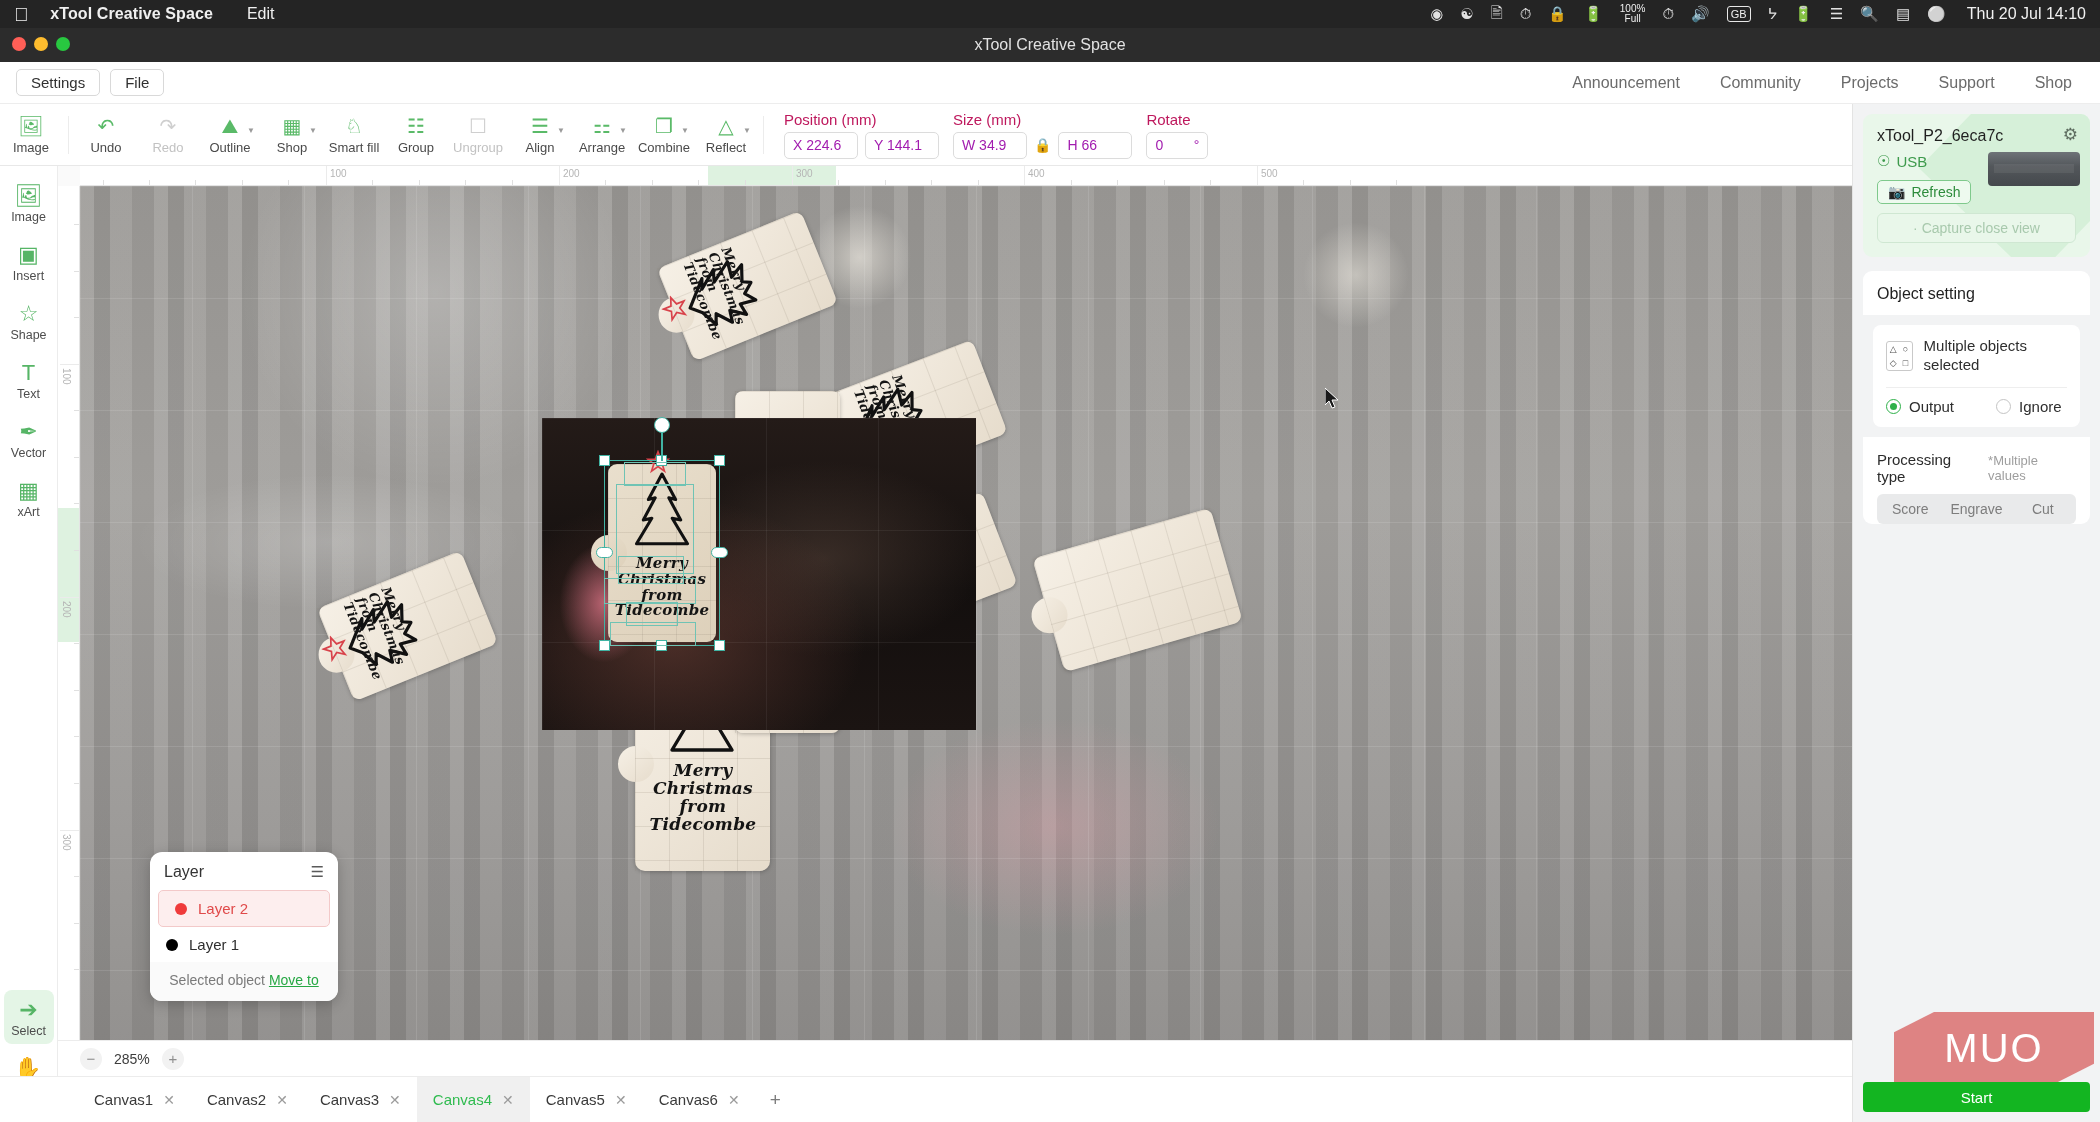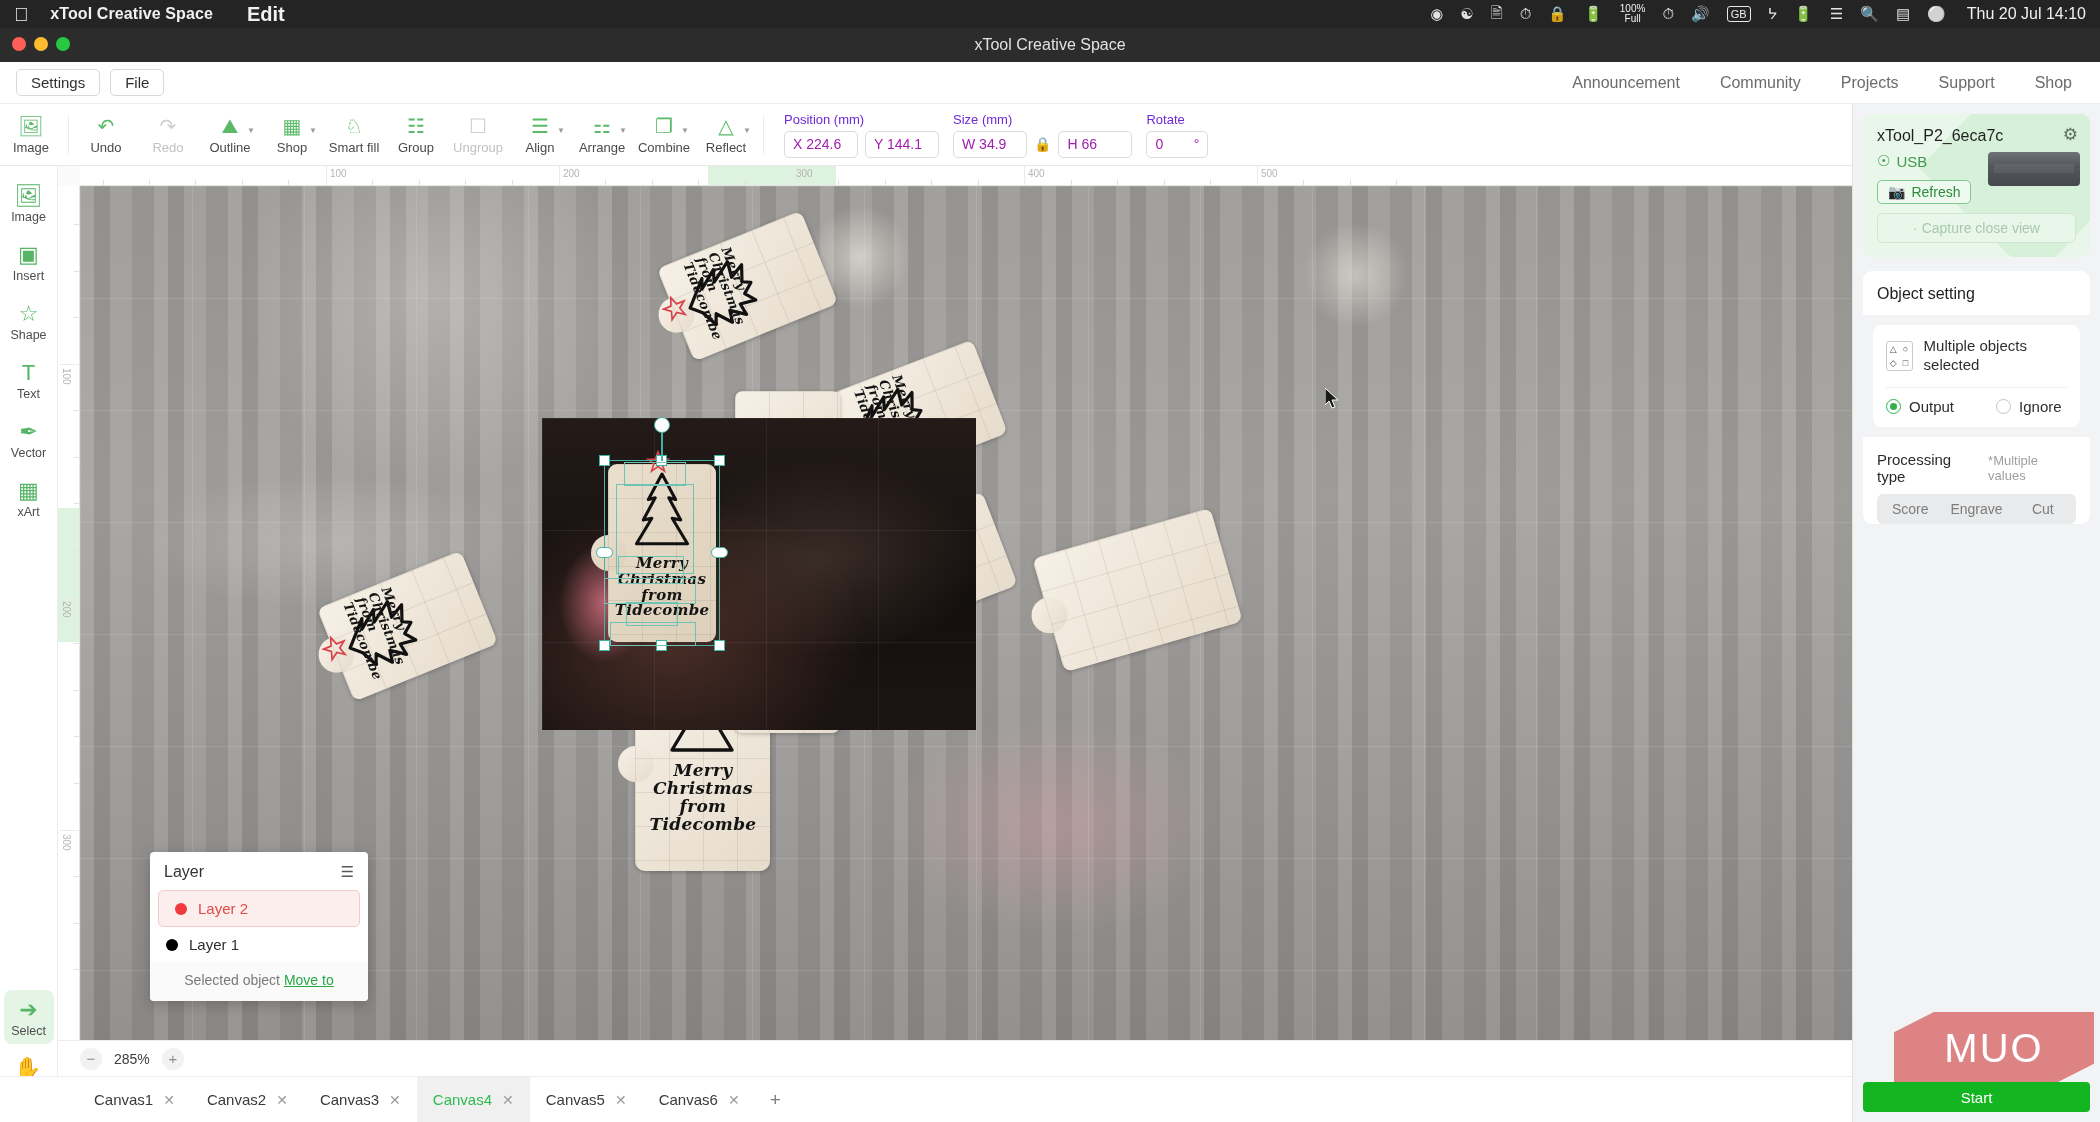--- a/index.html
+++ b/index.html
@@ -11,21 +11,21 @@
   }
 
   
   .macbar {
     position: absolute; top: 0; left: 0; width: 2100px; height: 28px;
     background: #242424; display: flex; align-items: center;
     padding: 0 14px; color: #f0f0f0; font-size: 16px;
   }
   .macbar .apple { font-size: 19px; margin-right: 22px; line-height: 1; }
   .macbar .app-name { font-weight: bold; font-size: 16px; margin-right: 34px; letter-spacing: .1px;}
-  .macbar .mitem { font-size: 20px; margin-right: 26px; font-weight: bold; }
+  .macbar .mitem { font-size: 16px; margin-right: 26px; }
   .macbar .right { margin-left: auto; display: flex; align-items: center; gap: 17px; }
   .macbar .right .ic { font-size: 15px; opacity: .93; display: flex; align-items: center;}
   .battfull { font-size: 10px; line-height: 10px; text-align: center; }
   .gbbox { border: 1.6px solid #e8e8e8; border-radius: 3px; font-size: 11px; padding: 0 3px; line-height: 14px;}
   .clock { font-size: 16px; margin-left: 4px; }
 
   
   .winbar {
     position: absolute; top: 28px; left: 0; width: 2100px; height: 34px;
     background: #2c2c2c; color: #e2e2e2;
@@ -63,21 +63,21 @@
     justify-content: center; gap: 3px; height: 62px; position: relative;
   }
   .tool .lbl { font-size: 13px; color: #4a4a4a; }
   .tool.dim .lbl { color: #c2c2c2; }
   .tool .gl { font-size: 20px; line-height: 22px; color: #5aba68; }
   .tool.dim .gl { color: #cfcfcf; }
   .caret { position: absolute; right: 6px; top: 22px; font-size: 8px; color: #9a9a9a; }
   .vsep { width: 1px; height: 38px; background: #ececec; margin: 0 6px; }
 
   .fieldgrp { display: flex; flex-direction: column; gap: 4px; margin-left: 14px; }
-  .fieldgrp .cap { font-size: 13px; color: #6d28d9; }
+  .fieldgrp .cap { font-size: 15px; color: #be185d; }
   .fieldrow { display: flex; align-items: center; gap: 7px; }
   .fld {
     border: 1px solid #dcdcdc; border-radius: 5px; background: #fff;
     font-size: 14px; color: #a21caf; padding: 4px 8px; min-width: 74px; height: 27px;
     display: flex; align-items: center;
   }
   .fld.rot { min-width: 62px; justify-content: space-between; }
   .lockic { color: #62b36e; font-size: 14px; }
 
   
@@ -217,22 +217,22 @@
   .selbox .h.rm { top: 50%; margin-top: -6px; right: -9px; width: 17px; height: 11px; border-radius: 6px;}
   .rotstem { position: absolute; left: 50%; width: 1.5px; background: #41b3a3; }
   .rotknob {
     position: absolute; left: 50%; width: 16px; height: 16px; margin-left: -8px;
     border-radius: 50%; background: #fff; border: 1.5px solid #41b3a3;
   }
   .subbox { position: absolute; border: 1px solid #6fc3b4; }
 
   
   .layerpanel {
-    position: absolute; left: 92px; bottom: 75px; width: 218px;
-    background: #fff; border-radius: 4px; box-shadow: 0 3px 14px rgba(0,0,0,.22);
+    position: absolute; left: 92px; bottom: 75px; width: 188px;
+    background: #fff; border-radius: 12px; box-shadow: 0 3px 14px rgba(0,0,0,.22);
     overflow: hidden;
   }
   .layerhead {
     display: flex; align-items: center; justify-content: space-between;
     padding: 11px 14px 9px; font-size: 16px; color: #333;
   }
   .layerrow {
     display: flex; align-items: center; gap: 11px; padding: 9px 16px;
     font-size: 15px; color: #2f2f2f;
   }

